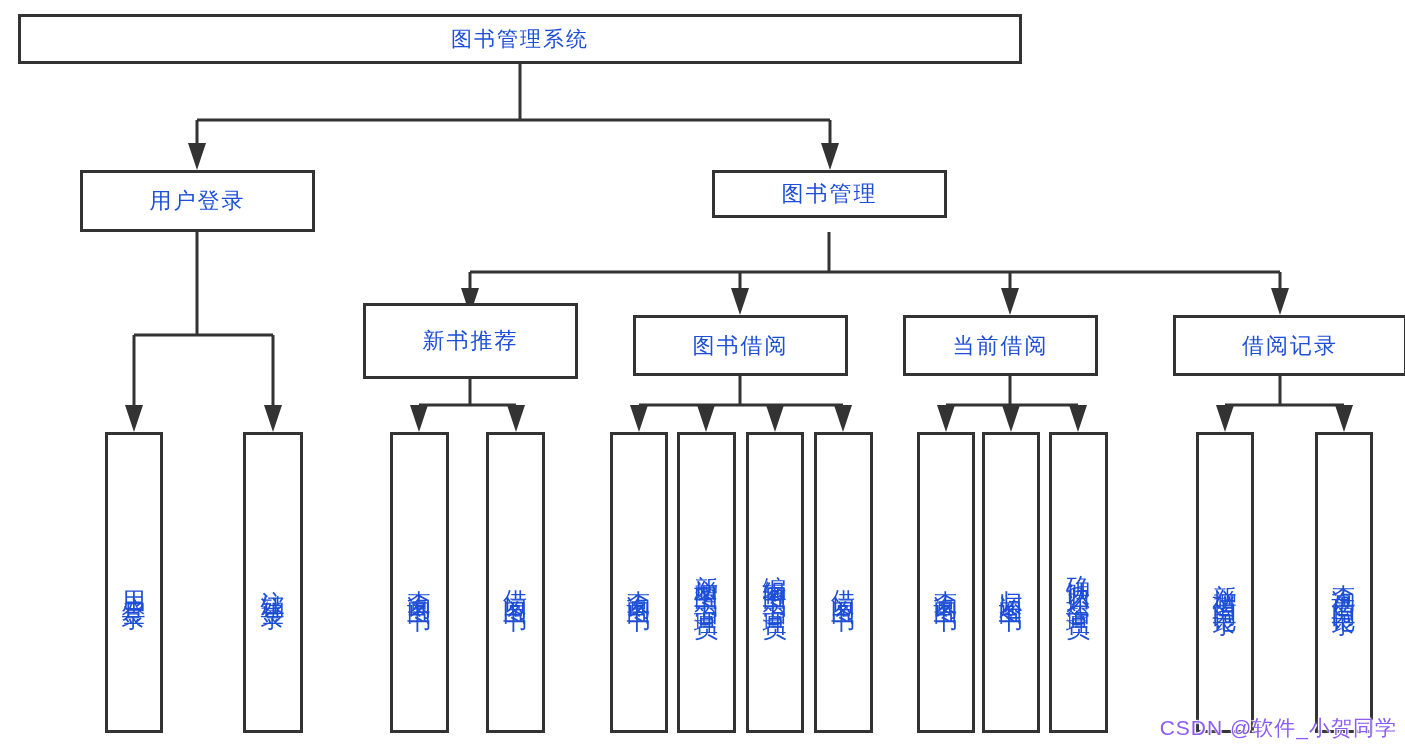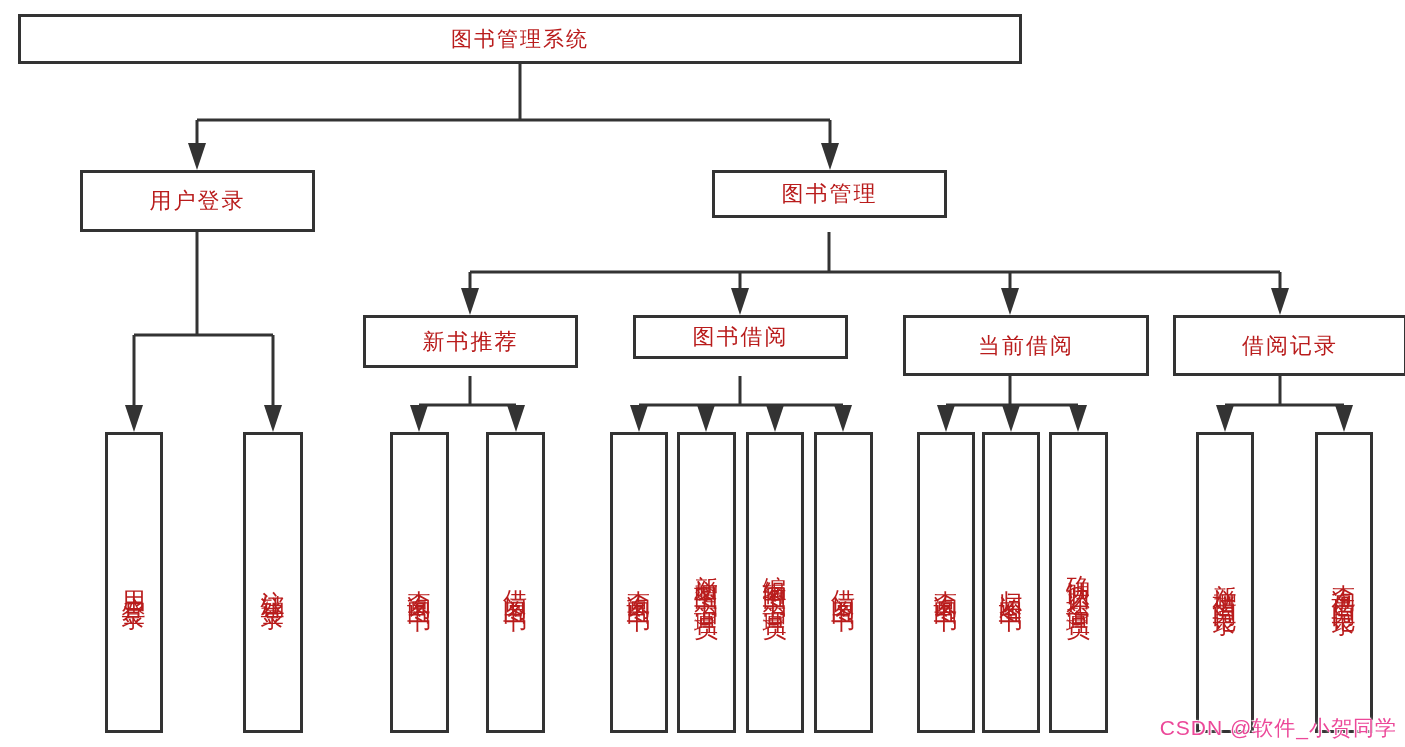--- a/index.html
+++ b/index.html
@@ -6,32 +6,32 @@
   html,body { background:#ffffff; }
   body {
     width:1405px; height:747px; overflow:hidden;
     font-family:"Liberation Sans","DejaVu Sans",sans-serif;
   }
   .canvas { position:relative; width:1405px; height:747px; background:#fff; }
   .connectors { position:absolute; left:0; top:0; width:1405px; height:747px; }
   .node {
     position:absolute; background:#fff; border:3px solid #333;
     display:flex; align-items:center; justify-content:center;
-    color:#b91c1c;
+    color:#1d4ed8;
   }
   .hbox { font-size:22px; letter-spacing:2px; white-space:nowrap; }
   .root-box { font-size:21px; }
   .vbox .vtext {
     writing-mode:vertical-rl; text-orientation:mixed;
     font-size:24px; letter-spacing:6px; line-height:1.05;
     max-height:292px; white-space:nowrap;
   }
   .watermark {
     position:absolute; right:8px; bottom:5px;
-    font-size:21px; color:#ec4899; letter-spacing:1px;
+    font-size:21px; color:#8b5cf6; letter-spacing:1px;
     text-shadow:0 0 3px #fff, 1px 1px 0 #fff, -1px -1px 0 #fff;
     white-space:nowrap; z-index:5;
   }
 </style>
 </head>
 <body>
 
 <div class="canvas">
 
   <svg class="connectors" viewBox="0 0 1405 747" xmlns="http://www.w3.org/2000/svg">
@@ -107,27 +107,27 @@
     <span>图书管理系统</span>
   </div>
 
   <div class="node hbox" style="left:80px;top:170px;width:235px;height:62px">
     <span>用户登录</span>
   </div>
   <div class="node hbox" style="left:712px;top:170px;width:235px;height:48px">
     <span>图书管理</span>
   </div>
 
-  <div class="node hbox" style="left:363px;top:315px;width:215px;height:53px">
+  <div class="node hbox" style="left:363px;top:303px;width:215px;height:76px">
     <span>新书推荐</span>
   </div>
-  <div class="node hbox" style="left:633px;top:315px;width:215px;height:44px">
+  <div class="node hbox" style="left:633px;top:315px;width:215px;height:61px">
     <span>图书借阅</span>
   </div>
-  <div class="node hbox" style="left:903px;top:315px;width:246px;height:61px">
+  <div class="node hbox" style="left:903px;top:315px;width:195px;height:61px">
     <span>当前借阅</span>
   </div>
   <div class="node hbox" style="left:1173px;top:315px;width:234px;height:61px">
     <span>借阅记录</span>
   </div>
 
   <div class="node vbox" style="left:105px;top:432px;width:58px;height:301px">
     <span class="vtext">用户登录</span>
   </div>
   <div class="node vbox" style="left:243px;top:432px;width:60px;height:301px">

